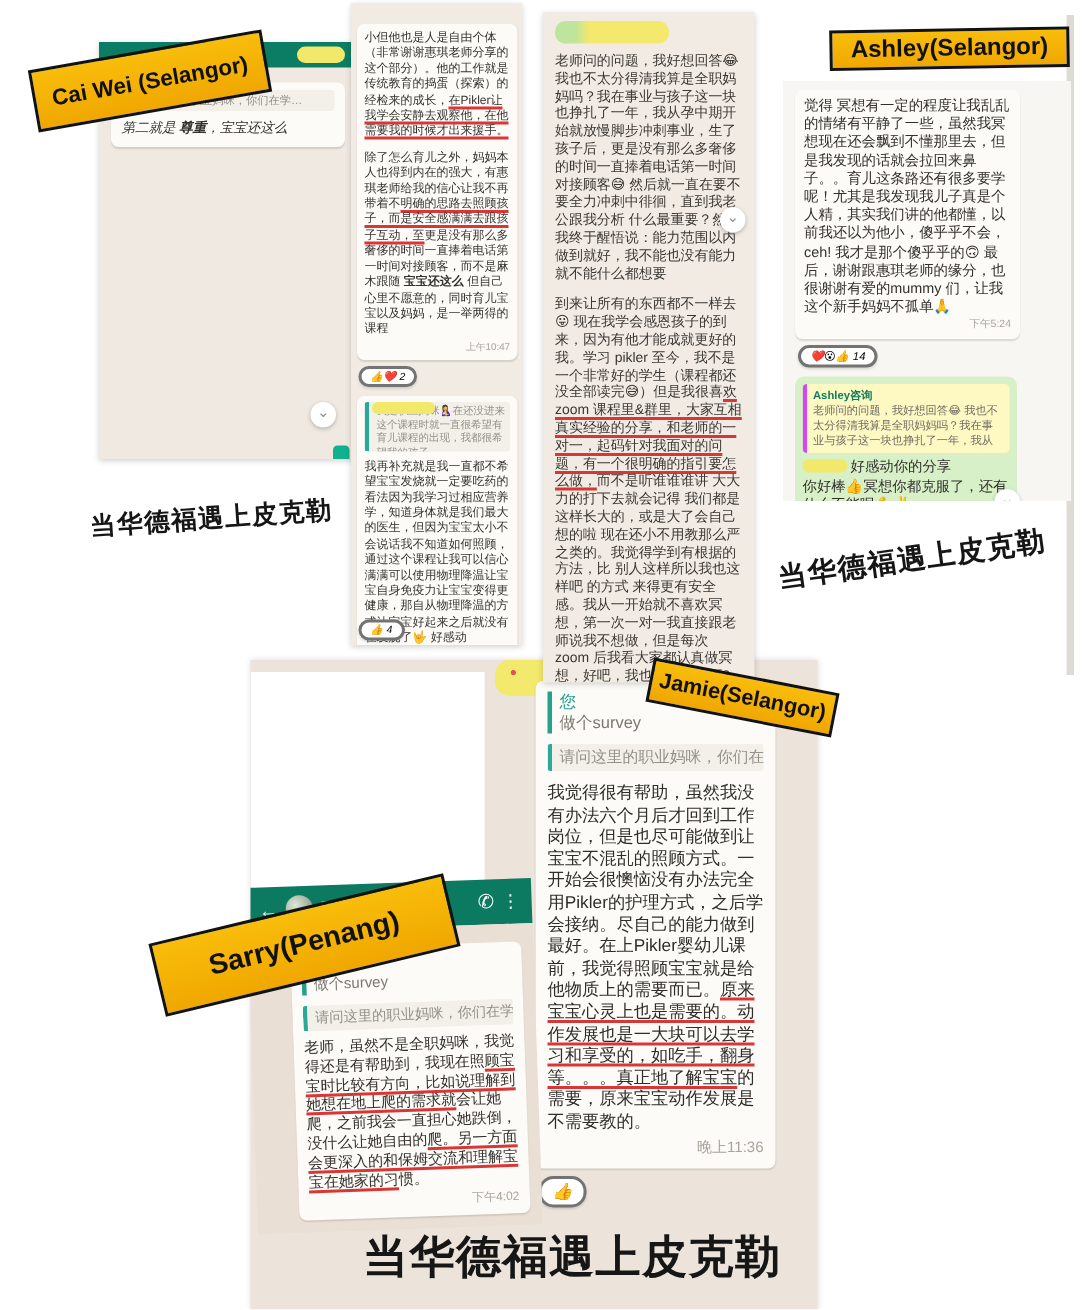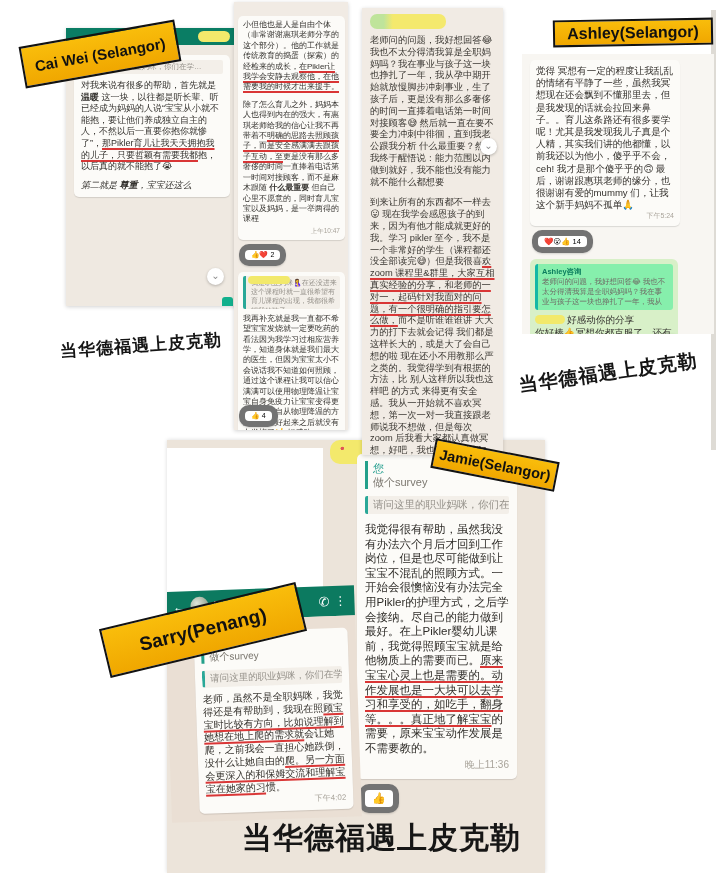--- a/index.html
+++ b/index.html
@@ -5,22 +5,22 @@
   html,body{margin:0;padding:0;}
   body{font-family:"Liberation Sans","DejaVu Sans",sans-serif;background:#ffffff;}
   #canvas{position:relative;width:723px;height:873px;background:#fff;overflow:hidden;}
 
   
   .card{position:absolute;box-shadow:0 1px 4px rgba(0,0,0,.18);overflow:hidden;}
   .bubble{background:#fcfbf8;border-radius:5px;box-shadow:0 1px 1px rgba(0,0,0,.12);}
   .quote-strip{border-left:3px solid #2aa898;background:#f3efe9;color:#95918a;border-radius:2px;
                padding:2px 3px 2px 5px;white-space:nowrap;overflow:hidden;}
   .time{color:#a9a49b;text-align:right;}
-  .react{display:inline-flex;align-items:center;background:#fff;border:6px solid #737373;
-         border-radius:10px;box-shadow:0 1px 2px rgba(0,0,0,.15);padding:1px 6px;}
+  .react{display:inline-flex;align-items:center;background:#fff;border:2px solid #737373;
+         border-radius:10px;box-shadow:0 1px 2px rgba(0,0,0,.15);padding:1px 6px;font-style:italic;}
   .chev{position:absolute;width:17px;height:17px;border-radius:50%;background:#fff;
         box-shadow:0 1px 3px rgba(0,0,0,.25);color:#8d8d8d;font-size:10px;line-height:15px;
         text-align:center;cursor:pointer;}
   .u{text-decoration:underline;text-decoration-color:#d93636;text-decoration-thickness:2px;text-underline-offset:2px;}
   .b{font-weight:bold;}
   .blob{background:#f2e96b;border-radius:6px;}
   p{margin:0;}
 
   
   .banner{position:absolute;z-index:6;background:linear-gradient(180deg,#f9bd0b,#f0a700);
@@ -70,21 +70,21 @@
   
   #right-edge{position:absolute;left:711px;top:10px;width:5px;height:440px;background:#dedbd5;z-index:0;}
 
   
   #card-d{left:522px;top:54px;width:192px;height:280px;background:#f8f6f2;box-shadow:none;z-index:1;padding:6px 4px 0 8px;box-sizing:border-box;}
   #cd-b1{width:138px;padding:5px 6px;}
   #cd-b1 p{font-size:9.6px;line-height:12.2px;color:#33302c;}
   #cd-b1 .time{font-size:7px;}
   #cd-react{margin:4px 0 2px 2px;font-size:7.5px;}
   #cd-green{position:relative;width:148px;background:#d8f0c8;border-radius:6px;padding:5px;margin-top:4px;box-sizing:border-box;}
-  #cd-quote{background:#86efac;border-left:3px solid #14b8a6;border-radius:3px;padding:3px 4px;margin-bottom:4px;}
+  #cd-quote{background:#fef9c3;border-left:3px solid #d946ef;border-radius:3px;padding:3px 4px;margin-bottom:4px;}
   #cd-quote .label{color:#0b7d5e;font-weight:bold;font-size:7.5px;display:block;}
   #cd-quote .qtext{font-size:7.5px;line-height:9.8px;color:#6f6c66;max-height:30px;overflow:hidden;display:block;}
   #cd-reply{font-size:9.6px;line-height:12.4px;color:#33312e;}
   #cd-reply .blob{display:inline-block;width:30px;height:9px;vertical-align:-1px;margin-right:2px;}
   #cd-chev{right:-2px;bottom:6px;}
 
   
   #shot-e{left:167px;top:440px;width:378px;height:433px;background:#ece4da;z-index:0;box-shadow:0 0 4px rgba(0,0,0,.15);}
   #e-white{position:absolute;left:0;top:8px;width:156px;height:146px;background:#fff;}
   #e-scribble{position:absolute;left:163px;top:0;width:102px;height:24px;border-radius:10px;background:#f3e96c;
@@ -125,31 +125,30 @@
 <div id="canvas">
 
   <div id="right-edge"></div>
 
   <div id="card-a" class="card">
     <div class="wa-header">
       <span class="blob"></span>
     </div>
     <div id="ca-bubble" class="bubble">
       <div class="quote-strip">请问这里的职业妈咪，你们在学…</div>
-      <p><span>对我来说有很多的帮助，首先就是 </span><span class="b">温暖</span><span> 这一块，以往都是听长辈、听已经成为妈妈的人说“宝宝从小就不能抱，要让他们养成独立自主的人，不然以后一直要你抱你就惨了”，</span><span class="u">那Pikler育儿让我天天拥抱我的儿子，只要哲颖有需要我都</span><span>抱，以后真的就不能抱了😭</span></p>
       <p><span>第二就是 </span><span class="b">尊重</span><span>，宝宝还这么</span></p>
     </div>
     <div id="ca-chev" class="chev">⌄</div>
     <div id="ca-greencut"></div>
   </div>
 
   <div id="card-b" class="card">
     <div id="cb-b1" class="bubble">
       <p class="p1"><span>小但他也是人是自由个体（非常谢谢惠琪老师分享的这个部分）。他的工作就是传统教育的捣蛋（探索）的经检来的成长，</span><span class="u">在Pikler让我学会安静去观察他，在他需要我的时候才出来援手。</span></p>
-      <p><span>除了怎么育儿之外，妈妈本人也得到内在的强大，有惠琪老师给我的信心让我不再带着不</span><span class="u">明确的思路去照顾孩子，而是安全感满满去跟孩子互动，至</span><span>更是没有那么多奢侈的时间一直捧着电话第一时间对接顾客，而不是麻木跟随 </span><span class="b">什么最重要</span><span> 但自己心里不愿意的，同时育儿宝宝以及妈妈，是一举两得的课程</span></p>
+      <p><span>除了怎么育儿之外，妈妈本人也得到内在的强大，有惠琪老师给我的信心让我不再带着不</span><span class="u">明确的思路去照顾孩子，而是安全感满满去跟孩子互动，至</span><span>更是没有那么多奢侈的时间一直捧着电话第一时间对接顾客，而不是麻木跟随 </span><span class="b">宝宝还这么</span><span> 但自己心里不愿意的，同时育儿宝宝以及妈妈，是一举两得的课程</span></p>
       <div class="time">上午10:47</div>
     </div>
     <div id="cb-react1" class="react">👍❤️ 2</div>
     <div id="cb-b2" class="bubble">
       <div id="cb-quote2" class="quote-strip">
         <span class="blob"></span>
         <span>我是职业妈咪🤱在还没进来这个课程时就一直很希望有育儿课程的出现，我都很希望我的孩子…</span>
       </div>
       <p>我再补充就是我一直都不希望宝宝发烧就一定要吃药的看法因为我学习过相应营养学，知道身体就是我们最大的医生，但因为宝宝太小不会说话我不知道如何照顾，通过这个课程让我可以信心满满可以使用物理降温让宝宝自身免疫力让宝宝变得更健康，那自从物理降温的方式让宝宝好起来之后就没有在发烧了🤟 好感动</p>
 

